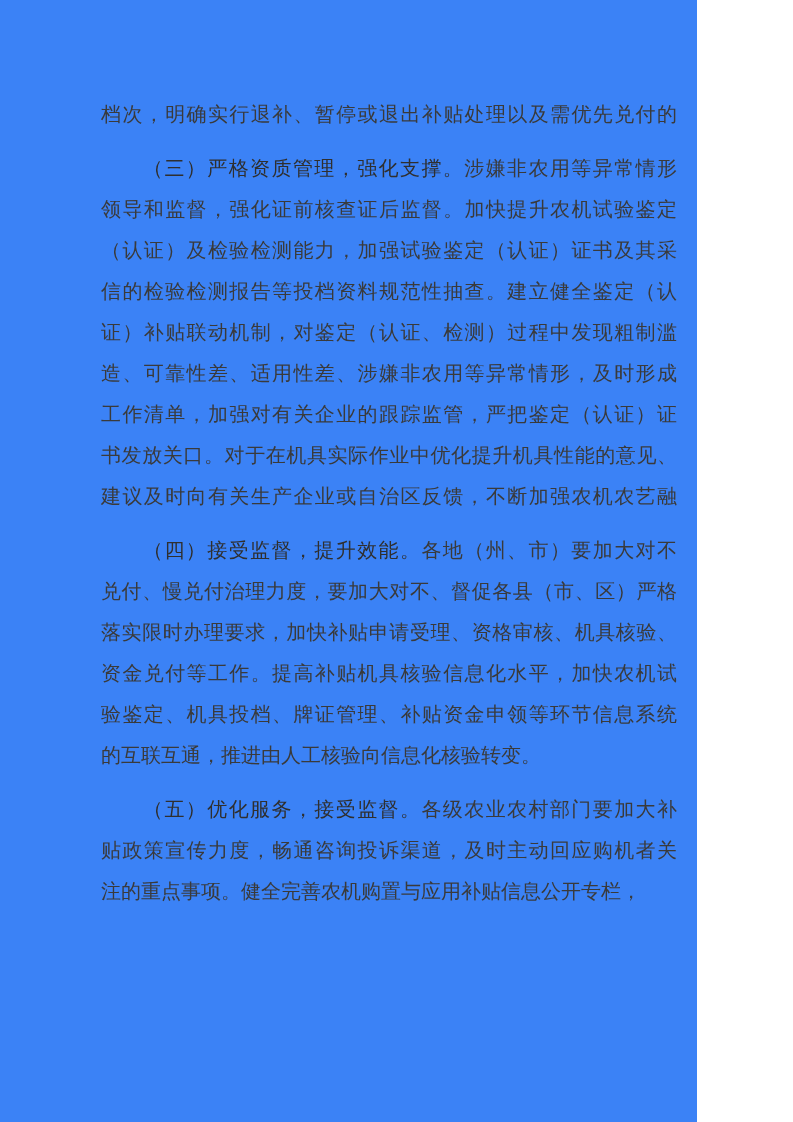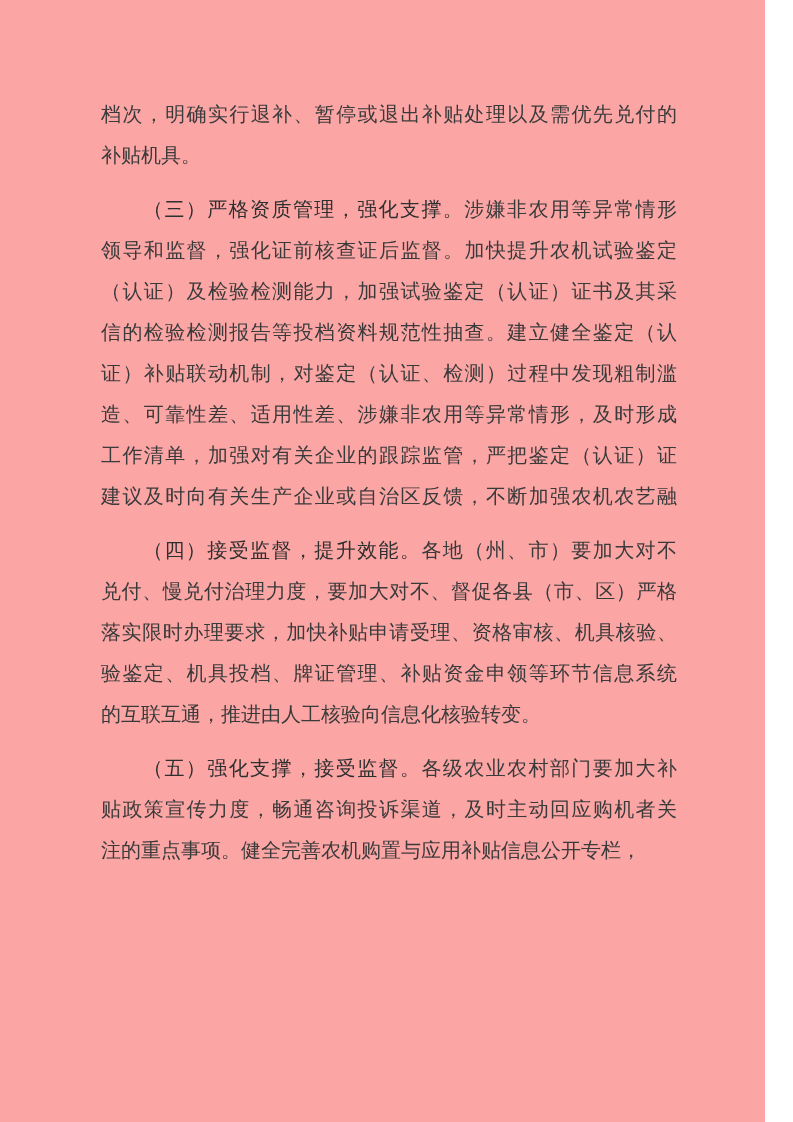--- a/index.html
+++ b/index.html
@@ -1,19 +1,19 @@
 <!DOCTYPE html>
 <html><head>
 <meta charset="utf-8">
 <style>
   html,body{margin:0;padding:0;background:#ffffff;}
   .page{
     position:relative;
-    width:765px;height:1122px;
-    background:#fca5a5;
+    width:697px;height:1122px;
+    background:#3b82f6;
     overflow:hidden;
     font-family:"Liberation Serif","DejaVu Serif",serif;
     color:#3a3a3a;
   }
   .content{
     position:absolute;
     left:101px;top:94px;
     width:576px;
   }
   .para{margin:0;padding:0;}
@@ -34,42 +34,43 @@
   }
 </style>
 </head>
 <body>
 
 <div class="page">
   <div class="content">
 
     <div class="para">
       <div class="line">档次，明确实行退补、暂停或退出补贴处理以及需优先兑付的</div>
-      <div class="line last">补贴机具。</div>
     </div>
 
     <div class="para">
       <div class="line indent"><span class="heading-bold">（三）严格资质管理，强化支撑。</span><span>涉嫌非农用等异常情形</span></div>
       <div class="line">领导和监督，强化证前核查证后监督。加快提升农机试验鉴定</div>
       <div class="line">（认证）及检验检测能力，加强试验鉴定（认证）证书及其采</div>
       <div class="line">信的检验检测报告等投档资料规范性抽查。建立健全鉴定（认</div>
       <div class="line">证）补贴联动机制，对鉴定（认证、检测）过程中发现粗制滥</div>
       <div class="line">造、可靠性差、适用性差、涉嫌非农用等异常情形，及时形成</div>
       <div class="line">工作清单，加强对有关企业的跟踪监管，严把鉴定（认证）证</div>
+      <div class="line">书发放关口。对于在机具实际作业中优化提升机具性能的意见、</div>
       <div class="line">建议及时向有关生产企业或自治区反馈，不断加强农机农艺融</div>
     </div>
 
     <div class="para">
       <div class="line indent"><span class="heading-bold">（四）接受监督，提升效能。</span><span>各地（州、市）要加大对不</span></div>
       <div class="line">兑付、慢兑付治理力度，要加大对不、督促各县（市、区）严格</div>
       <div class="line">落实限时办理要求，加快补贴申请受理、资格审核、机具核验、</div>
+      <div class="line">资金兑付等工作。提高补贴机具核验信息化水平，加快农机试</div>
       <div class="line">验鉴定、机具投档、牌证管理、补贴资金申领等环节信息系统</div>
       <div class="line last">的互联互通，推进由人工核验向信息化核验转变。</div>
     </div>
 
     <div class="para">
-      <div class="line indent"><span class="heading-bold">（五）强化支撑，接受监督。</span><span>各级农业农村部门要加大补</span></div>
+      <div class="line indent"><span class="heading-bold">（五）优化服务，接受监督。</span><span>各级农业农村部门要加大补</span></div>
       <div class="line">贴政策宣传力度，畅通咨询投诉渠道，及时主动回应购机者关</div>
       <div class="line last">注的重点事项。健全完善农机购置与应用补贴信息公开专栏，</div>
     </div>
 
   </div>
 </div>
 
 </body></html>

